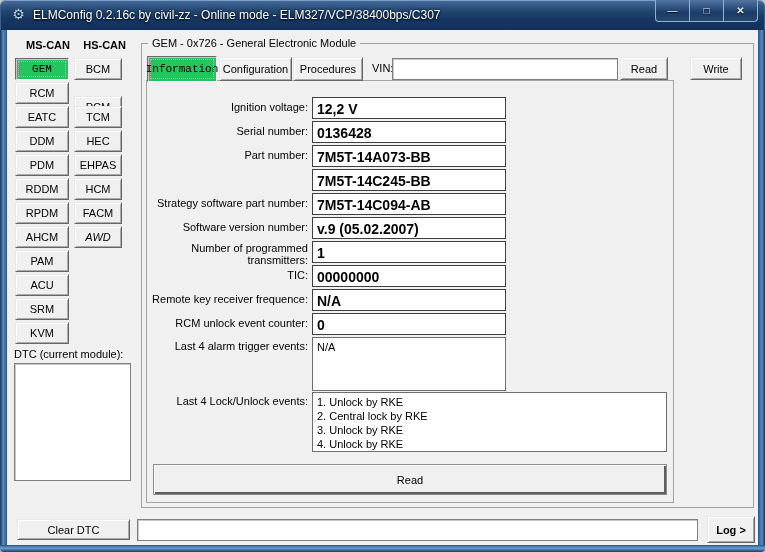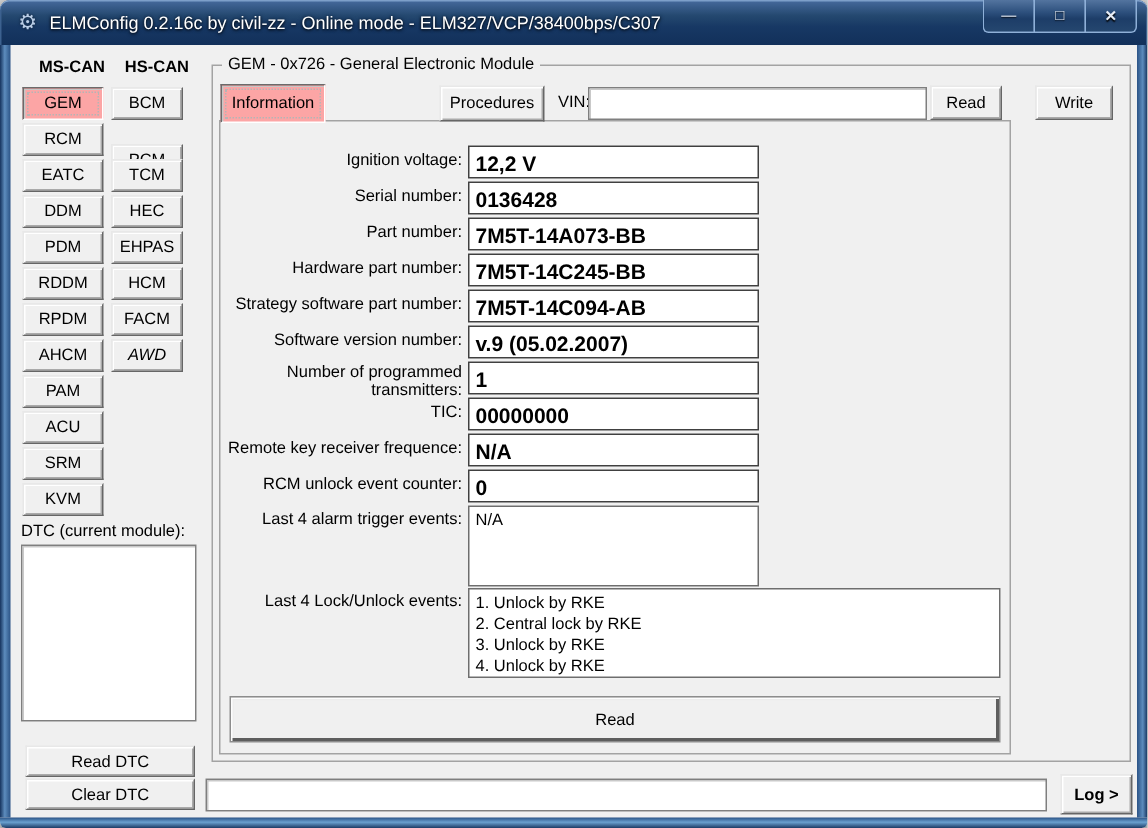--- a/index.html
+++ b/index.html
@@ -30,22 +30,22 @@
     background:linear-gradient(#53749f,#2c4f7c 40%,#1d3d68 60%,#25476f);
     border:1px solid #8fb0d8;border-top:none;
     color:#e8eef6;font-size:10px;display:flex;align-items:center;justify-content:center;
     text-shadow:0 1px 1px #000;}
   .winbtn:first-child{border-radius:0 0 0 4px;}
   .winbtn:last-child{border-radius:0 0 4px 0;}
   
   .btn{background:#f0f0f0;border:1px solid;border-color:#e8e8e8 #666 #666 #e8e8e8;
     box-shadow:inset 1px 1px 0 #fff,inset -1px -1px 0 #aaa;
     font-size:11px;display:flex;align-items:center;justify-content:center;cursor:default;}
-  .pressed{background:#fca5a5;border-color:#6b6b6b #fff #fff #6b6b6b;
-    box-shadow:inset 1px 1px 0 #c6c6c6;outline:1px dotted #b5b5b5;outline-offset:-4px;}
+  .pressed{background:#22c55e;border-color:#6b6b6b #fff #fff #6b6b6b;
+    box-shadow:inset 1px 1px 0 #c6c6c6;outline:1px dotted #b5b5b5;outline-offset:-4px;font-family:Liberation Mono, monospace;}
   .sunken{background:#fff;border:1px solid #7f7f7f;box-shadow:inset 1px 1px 0 #c9c9c9;}
   .flatbox{background:#fff;border:1px solid #404040;}
   .groupbox{border:1px solid #a3a3a3;}
   .gb-caption{position:absolute;left:6px;top:-7px;background:#f0f0f0;padding:0 4px;
     font-size:11px;white-space:nowrap;}
   .tabpage{border:1px solid #a3a3a3;background:#f0f0f0;}
   .colhdr{font-size:11px;font-weight:bold;text-align:right;}
   .flabel{left:150px;width:158px;text-align:right;font-size:11px;line-height:12px;}
   .fvalue{left:312px;width:194px;height:22px;font-weight:bold;font-size:14px;
     line-height:20px;padding:1px 0 0 4px;white-space:nowrap;overflow:hidden;}
@@ -69,21 +69,20 @@
       <div class="winbtn">□</div>
       <div class="winbtn bold">✕</div>
     </div>
   </div>
 
   <div class="abs colhdr" style="left:14px;top:39px;width:56px;">MS-CAN</div>
   <div class="abs colhdr" style="left:70px;top:39px;width:56px;">HS-CAN</div>
 
   <div class="abs lbl" style="left:14px;top:348px;">DTC (current module):</div>
   <div class="abs sunken" style="left:14px;top:363px;width:117px;height:118px;"></div>
-  <div class="abs btn" style="left:17px;top:497px;width:113px;height:21px;">Read DTC</div>
   <div class="abs btn" style="left:17px;top:519px;width:113px;height:21px;">Clear DTC</div>
 
   <div class="abs groupbox" style="left:141px;top:43px;width:613px;height:465px;">
     <span class="gb-caption">GEM - 0x726 - General Electronic Module</span>
   </div>
 
   <div class="abs tabpage" style="left:146px;top:80px;width:528px;height:423px;"></div>
 
   <div class="abs lbl" style="left:372px;top:62px;">VIN:</div>
   <input class="abs sunken textfield" style="left: 392px; top: 58px; width: 226px; height: 22px;" value="">
@@ -121,28 +120,28 @@
     <div class="abs btn" style="left: 15px; top: 322px; width: 54px; height: 22px;">KVM</div>
     <div class="abs btn" style="left: 74px; top: 58px; width: 48px; height: 22px;">BCM</div>
     <div class="abs btn" style="left: 74px; top: 96px; width: 48px; height: 22px;">PCM</div>
     <div class="abs btn" style="left: 74px; top: 106px; width: 48px; height: 22px;">TCM</div>
     <div class="abs btn" style="left: 74px; top: 130px; width: 48px; height: 22px;">HEC</div>
     <div class="abs btn" style="left: 74px; top: 154px; width: 48px; height: 22px;">EHPAS</div>
     <div class="abs btn" style="left: 74px; top: 178px; width: 48px; height: 22px;">HCM</div>
     <div class="abs btn" style="left: 74px; top: 202px; width: 48px; height: 22px;">FACM</div>
     <div class="abs btn" style="left: 74px; top: 226px; width: 48px; height: 22px; font-style: italic;">AWD</div>
     <div class="abs btn pressed" style="left: 147px; top: 56px; width: 70px; height: 26px; z-index: 3;">Information</div>
+    <div class="abs btn" style="left: 219px; top: 57px; width: 73px; height: 24px; z-index: 2;">Configuration</div>
     <div class="abs btn" style="left: 293px; top: 57px; width: 70px; height: 24px; z-index: 2;">Procedures</div>
     <div class="abs flabel" style="top: 101px;">Ignition voltage:</div>
     <div class="abs flatbox fvalue" style="top: 97px;">12,2 V</div>
     <div class="abs flabel" style="top: 125px;">Serial number:</div>
     <div class="abs flatbox fvalue" style="top: 121px;">0136428</div>
     <div class="abs flabel" style="top: 149px;">Part number:</div>
     <div class="abs flatbox fvalue" style="top: 145px;">7M5T-14A073-BB</div>
-    <div class="abs flabel" style="top: 173px;">Hardware part number:</div>
     <div class="abs flatbox fvalue" style="top: 169px;">7M5T-14C245-BB</div>
     <div class="abs flabel" style="top: 197px;">Strategy software part number:</div>
     <div class="abs flatbox fvalue" style="top: 193px;">7M5T-14C094-AB</div>
     <div class="abs flabel" style="top: 221px;">Software version number:</div>
     <div class="abs flatbox fvalue" style="top: 217px;">v.9 (05.02.2007)</div>
     <div class="abs flabel" style="top: 242px;">Number of programmed transmitters:</div>
     <div class="abs flatbox fvalue" style="top: 241px;">1</div>
     <div class="abs flabel" style="top: 269px;">TIC:</div>
     <div class="abs flatbox fvalue" style="top: 265px;">00000000</div>
     <div class="abs flabel" style="top: 293px;">Remote key receiver frequence:</div>

